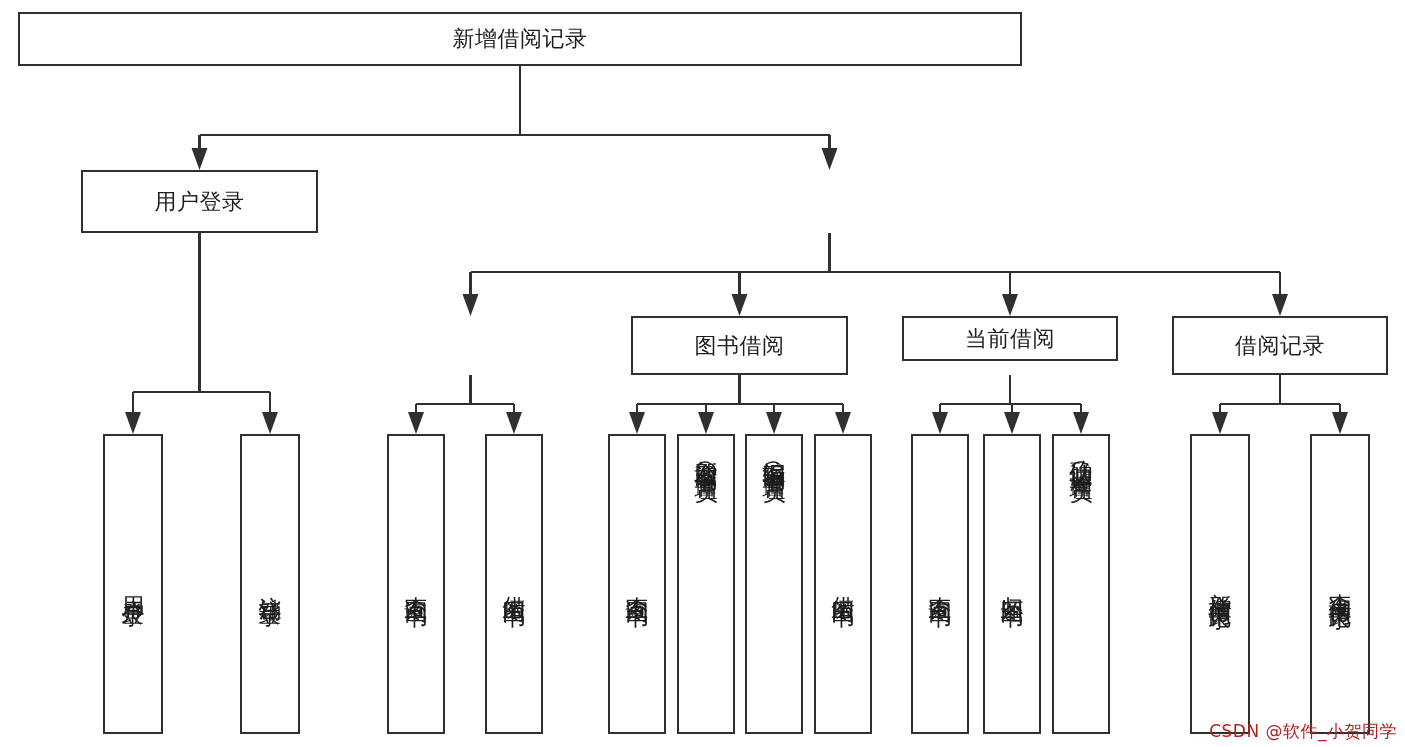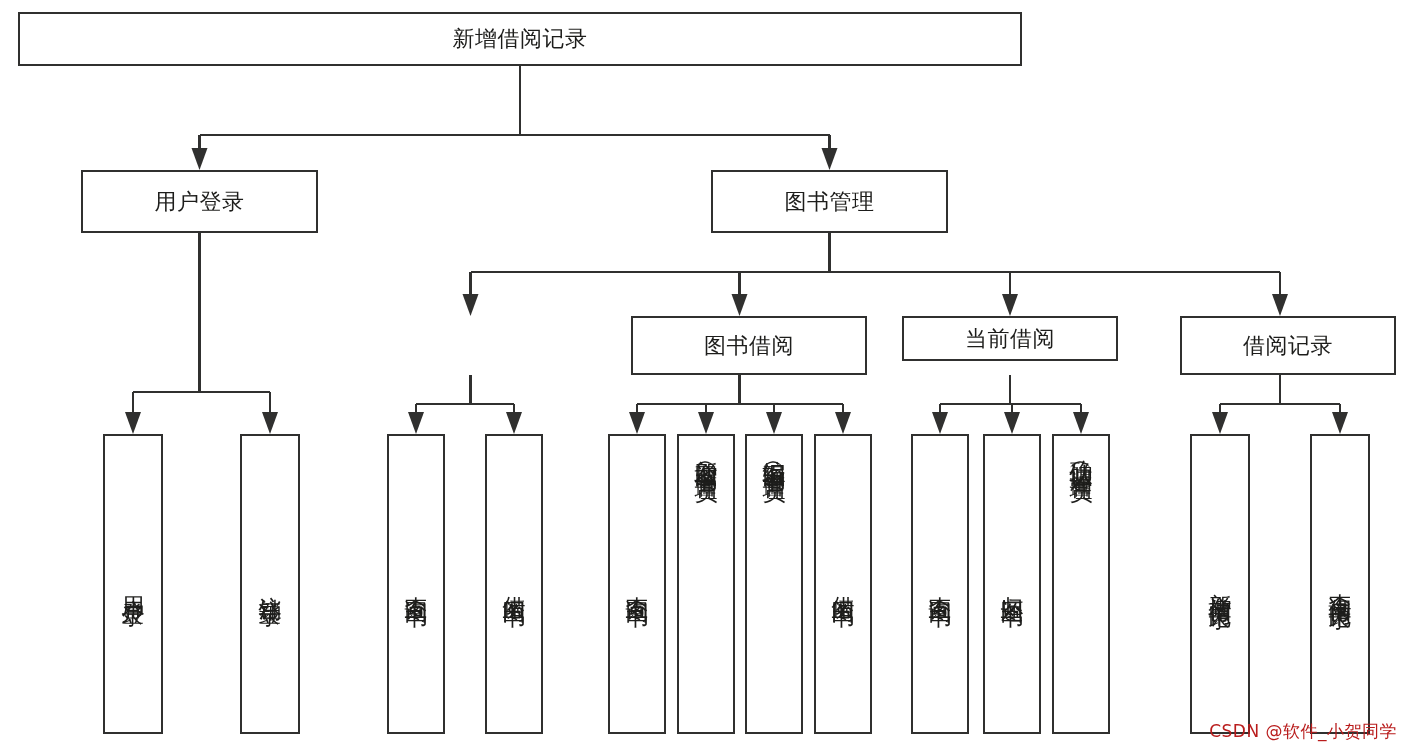--- a/index.html
+++ b/index.html
@@ -131,31 +131,28 @@
       <polygon points="1332,412 1348,412 1340,434" fill="#30302f"></polygon>
     </svg>
 
   <div class="node" id="node-root" style="left: 18px; top: 12px; width: 1004px; height: 54px;">
     <span class="label">新增借阅记录</span>
   </div>
 
   <div class="node" id="node-user-login" style="left: 81px; top: 170px; width: 237px; height: 63px;">
     <span class="label">用户登录</span>
   </div>
-  <div class="node" id="node-book-manage" style="left: 711px; top: 170px; width: 237px; height: 63px;">
-    <span class="label">图书管理</span>
-  </div>
 
-  <div class="node" id="node-book-borrow" style="left: 631px; top: 316px; width: 236px; height: 59px;">
+  <div class="node" id="node-book-borrow" style="left: 631px; top: 316px; width: 217px; height: 59px;">
     <span class="label">图书借阅</span>
   </div>
   <div class="node" id="node-current-borrow" style="left: 902px; top: 316px; width: 216px; height: 45px;">
     <span class="label">当前借阅</span>
   </div>
-  <div class="node" id="node-borrow-record" style="left: 1172px; top: 316px; width: 216px; height: 59px; margin-left: 8px;">
+  <div class="node" id="node-borrow-record" style="left: 1172px; top: 316px; width: 216px; height: 59px;">
     <span class="label">借阅记录</span>
   </div>
 
   <div class="node vertical centered" id="node-leaf-user-login" style="left: 103px; top: 434px; width: 60px; height: 300px;">
     <span class="label">用户登录</span>
   </div>
   <div class="node vertical centered" id="node-leaf-user-logout" style="left: 240px; top: 434px; width: 60px; height: 300px;">
     <span class="label">注销登录</span>
   </div>
   <div class="node vertical centered" id="node-leaf-query-book-1" style="left: 387px; top: 434px; width: 58px; height: 300px;">

